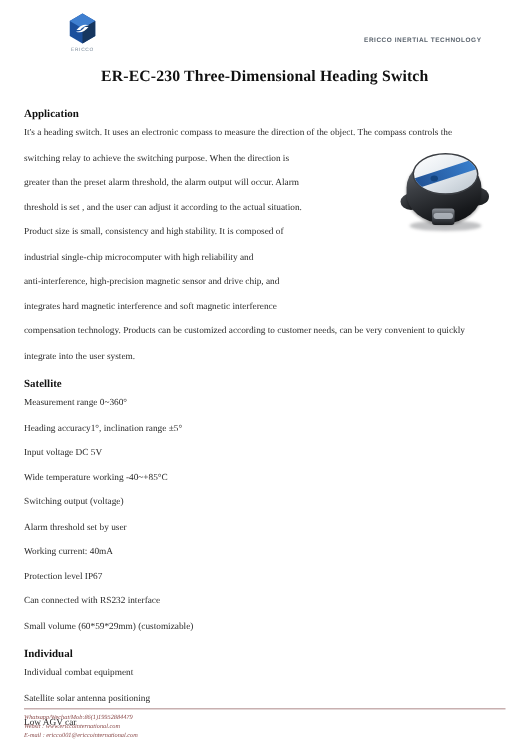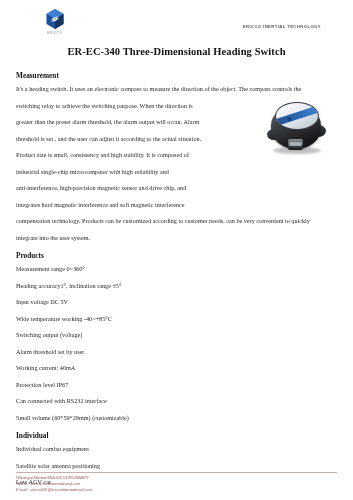--- a/index.html
+++ b/index.html
@@ -226,53 +226,53 @@
           <polygon points="22,22 39,12 39,32 22,42" fill="#16365f"></polygon>
           <path d="M14 24 q8 -10 17 -6 q-7 -1 -12 6 z" fill="#ffffff"></path>
           <path d="M30 20 q-8 10 -17 6 q7 1 12 -6 z" fill="#ffffff"></path>
         </svg>
       </div>
       <div class="logo-word">ERICCO</div>
     </div>
     <div class="brand-right">ERICCO INERTIAL TECHNOLOGY</div>
   </div>
 
-  <div class="doc-title">ER-EC-340 Three-Dimensional Heading Switch</div>
+  <div class="doc-title">ER-EC-230 Three-Dimensional Heading Switch</div>
 
   <div class="intro-block">
 
     <div class="product-figure">
       <div class="dev-shadow"></div>
       <div class="dev-ear-l"></div>
       <div class="dev-ear-r"></div>
       <div class="dev-base"></div>
       <div class="dev-top">
         <div class="dev-top-band"></div>
         <div class="dev-top-dot"></div>
       </div>
       <div class="dev-conn"></div>
       <div class="dev-conn-ring"></div>
     </div>
 
-    <div class="section-heading">Measurement</div>
+    <div class="section-heading">Application</div>
 
     <p class="body-line">It's a heading switch. It uses an electronic compass to measure the direction of the object. The compass controls the</p>
     <p class="body-line">switching relay to achieve the switching purpose. When the direction is</p>
     <p class="body-line">greater than the preset alarm threshold, the alarm output will occur. Alarm</p>
     <p class="body-line">threshold is set , and the user can adjust it according to the actual situation.</p>
     <p class="body-line">Product size is small, consistency and high stability. It is composed of</p>
     <p class="body-line">industrial single-chip microcomputer with high reliability and</p>
     <p class="body-line">anti-interference, high-precision magnetic sensor and drive chip, and</p>
     <p class="body-line">integrates hard magnetic interference and soft magnetic interference</p>
     <p class="body-line">compensation technology. Products can be customized according to customer needs, can be very convenient to quickly</p>
     <p class="body-line">integrate into the user system.</p>
   </div>
 
   <div>
-    <div class="section-heading">Products</div>
+    <div class="section-heading">Satellite</div>
     <p class="feat-line">Measurement range 0~360°</p>
     <p class="feat-line">Heading accuracy1°, inclination range ±5°</p>
     <p class="feat-line">Input voltage DC 5V</p>
     <p class="feat-line">Wide temperature working -40~+85°C</p>
     <p class="feat-line">Switching output (voltage)</p>
     <p class="feat-line">Alarm threshold set by user</p>
     <p class="feat-line">Working current: 40mA</p>
     <p class="feat-line">Protection level IP67</p>
     <p class="feat-line">Can connected with RS232 interface</p>
     <p class="feat-line">Small volume (60*59*29mm) (customizable)</p>

